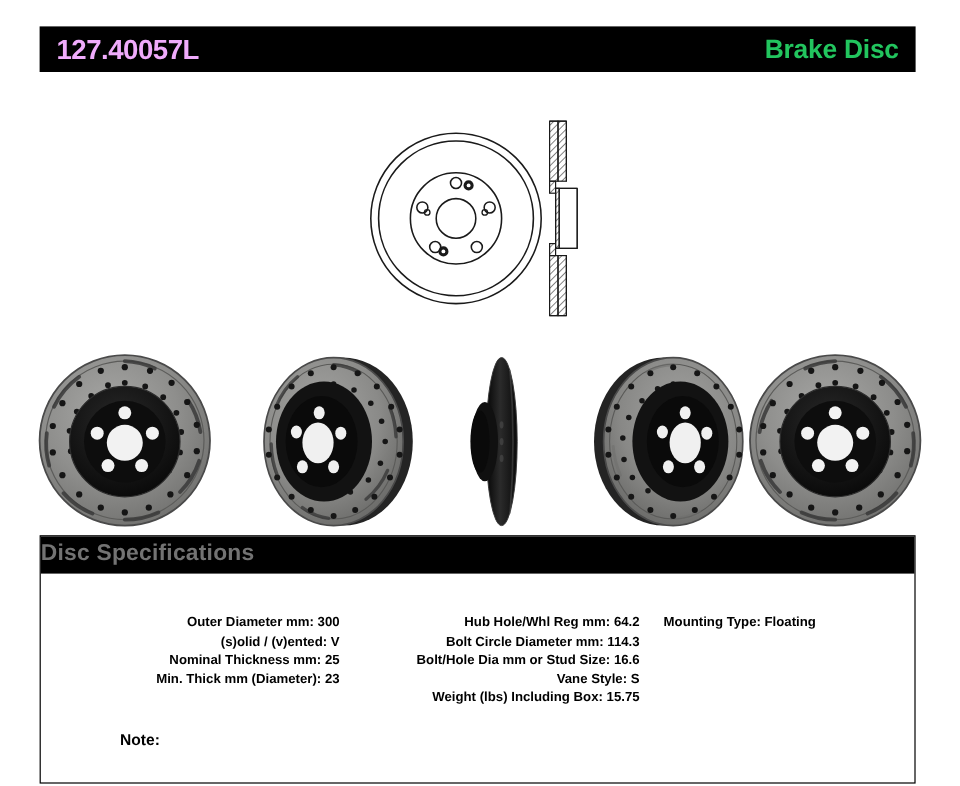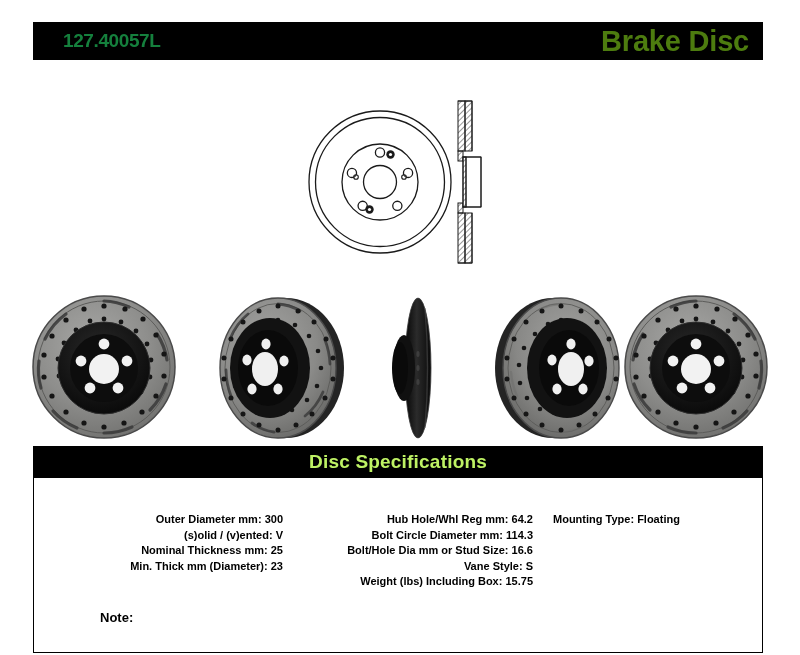--- a/index.html
+++ b/index.html
@@ -24,29 +24,28 @@
     width: 730px;
     height: 38px;
     background: #000000;
     display: flex;
     align-items: center;
     justify-content: space-between;
     box-sizing: border-box;
     padding: 0 14px;
   }
   .title-bar .part-number {
-    color: #15803d;
-    font-size: 19px;
+    color: #f0abfc;
+    font-size: 23px;
     font-weight: bold;
     letter-spacing: -0.4px;
-    margin-left: 16px;
   }
   .title-bar .product-type {
-    color: #4d7c0f;
-    font-size: 29px;
+    color: #22c55e;
+    font-size: 22px;
     font-weight: bold;
     letter-spacing: -0.2px;
   }
 
   
   .linedraw-area {
     position: absolute;
     left: 0;
     top: 75px;
     width: 800px;
@@ -86,22 +85,22 @@
     position: absolute;
     left: 33px;
     top: 446px;
     width: 730px;
     border: 1px solid #000000;
     box-sizing: border-box;
     background: #ffffff;
   }
   .spec-header {
     background: #000000;
-    color: #bef264;
-    text-align: center;
+    color: #737373;
+    text-align: left;
     font-size: 19px;
     font-weight: bold;
     padding: 4px 0 5px 0;
     letter-spacing: 0.2px;
   }
   .spec-body {
     display: flex;
     padding: 7px 0 4px 0;
     align-items: flex-start;
   }

